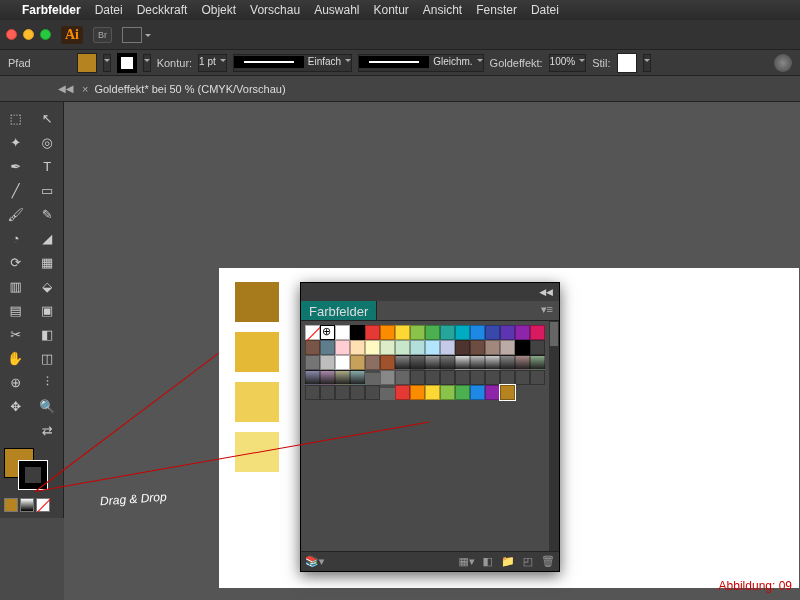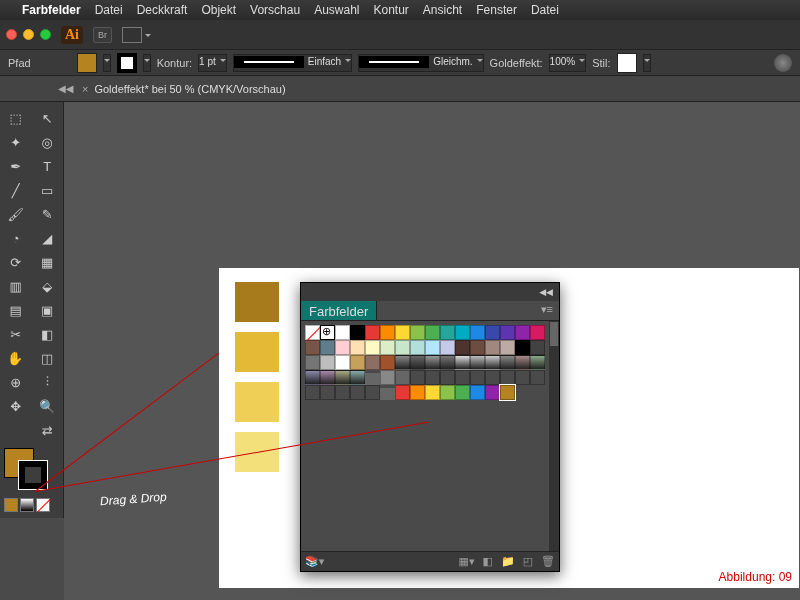--- a/index.html
+++ b/index.html
@@ -55,21 +55,21 @@
 .swatch-grid { padding:4px; display:flex; flex-wrap:wrap; gap:0; align-content:flex-start; flex:1; overflow:hidden; position:relative; }
 .sw { width:15px; height:15px; border:0.5px solid rgba(0,0,0,.3); }
 .sw.none{background:#fff;position:relative;} .sw.none::after{content:"";position:absolute;width:20px;height:1px;background:red;top:7px;left:-2px;transform:rotate(-45deg);}
 .sw.reg{background:#fff;position:relative;border:1px solid #000;} .sw.reg::after{content:"⊕";position:absolute;font-size:11px;top:-1px;left:1px;}
 .scroll { position:absolute; right:0; top:0; bottom:0; width:10px; background:#333; }
 .scroll-thumb { width:8px; height:24px; background:#666; margin:1px; }
 .panel-foot { height:20px; background:#3a3a3a; display:flex; align-items:center; padding:0 4px; gap:8px; color:#999; font-size:11px; border-top:1px solid #222; }
 .panel-foot .spacer{flex:1;}
 .annot-text { position:absolute; color:#fff; font-size:12px; font-style:italic; transform:rotate(-4deg); }
 .annot-line { position:absolute; background:#cc0000; height:1px; transform-origin:left center; }
-.caption { position:absolute; right:8px; bottom:16px; color:#cc0000; font-size:12px; }
+.caption { position:absolute; right:8px; bottom:7px; color:#cc0000; font-size:12px; }
 .folder-icon{background:#666;width:15px;height:12px;margin-top:3px;}
 </style>
 </head>
 <body>
 
 <div class="menubar">
   <span class="apple"></span>
   <span class="bold">Farbfelder</span>
   <span>Datei</span>
   <span>Deckkraft</span>

